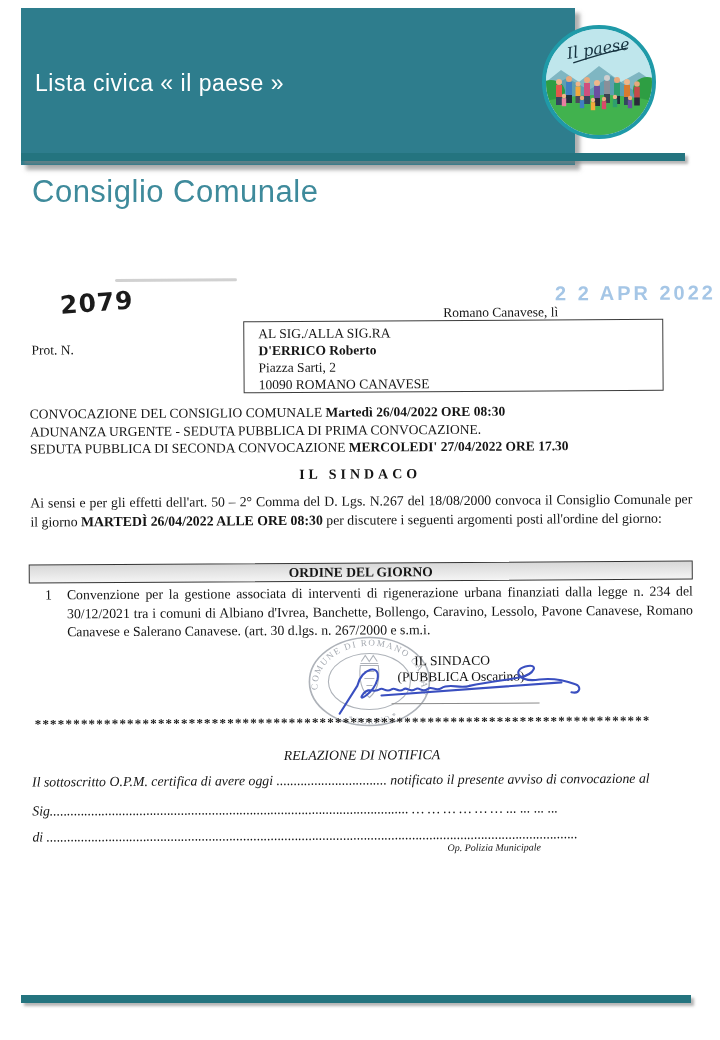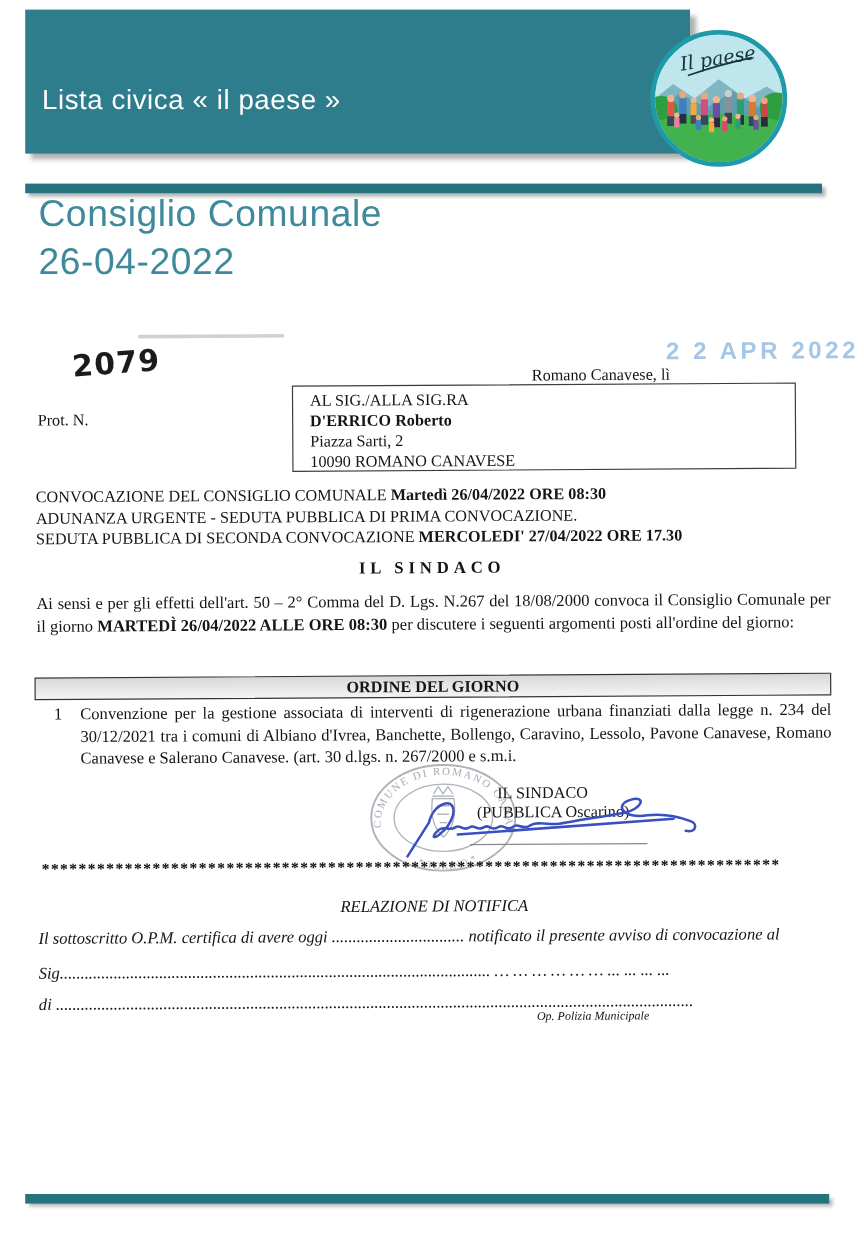--- a/index.html
+++ b/index.html
@@ -1,35 +1,35 @@
 <!DOCTYPE html>
 <html><head>
 <meta charset="utf-8">
 <style>
   html,body{margin:0;padding:0;}
   body{width:720px;height:1040px;background:#ffffff;font-family:"Liberation Sans",sans-serif;}
   .page{position:relative;width:720px;height:1040px;overflow:hidden;background:#fff;}
 
   
   .header-block{
-    position:absolute;left:21px;top:8px;width:554px;height:120px;
+    position:absolute;left:21px;top:8px;width:554px;height:157px;
     background:#2e7d8d;
     box-shadow:5px 5px 4px rgba(110,110,110,.55);
   }
   .header-title{
     position:absolute;left:14px;top:62px;
     color:#ffffff;font-size:23px;letter-spacing:.5px;font-weight:400;
   }
   .logo-wrap{position:absolute;left:541px;top:24px;width:116px;height:116px;}
   .divider-bar{
     position:absolute;left:21px;top:153px;width:664px;height:8px;
     background:#24747f;box-shadow:3px 3px 3px rgba(130,130,130,.6);
   }
   .page-title{
-    position:absolute;left:32px;top:158px;width:600px;
+    position:absolute;left:32px;top:172px;width:600px;
     color:#3e8a9b;font-size:31px;line-height:40px;font-weight:400;letter-spacing:.5px;
   }
 
   
   .doc{
     position:absolute;left:0;top:0;width:720px;height:900px;
     font-family:"Liberation Serif",serif;color:#151515;
     transform:rotate(-0.35deg);transform-origin:40% 50%;
   }
   .smudge{position:absolute;left:116px;top:278px;width:122px;height:3px;background:#9a9a9a;opacity:.45;border-radius:2px;}
@@ -189,21 +189,20 @@
         <text x="58" y="30" text-anchor="middle" font-family="DejaVu Serif, serif" font-style="italic" font-size="16" fill="#16323f" transform="rotate(-9 58 30)">Il paese</text>
         <path d="M32,38 Q58,30 86,25" stroke="#16323f" stroke-width="1.3" fill="none" transform="rotate(-2 58 32)"></path>
       </g>
     </svg>
   </div>
 
   <div class="divider-bar"></div>
 
   <div class="page-title">
     <div>Consiglio Comunale</div>
-    <div>26-04-2022</div>
   </div>
 
   <div class="doc">
 
     <div class="smudge"></div>
 
     <span class="prot-label">Prot. N.</span>
     <span class="prot-number">2079</span>
 
     <span class="place-date">Romano Canavese, lì</span>

